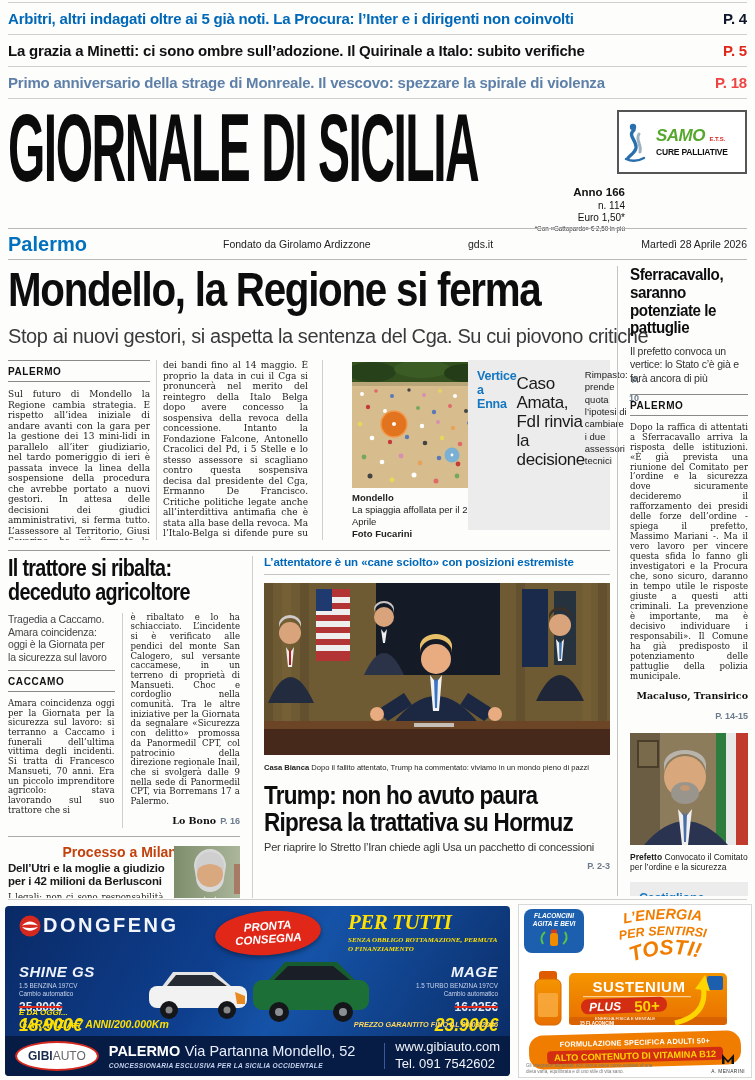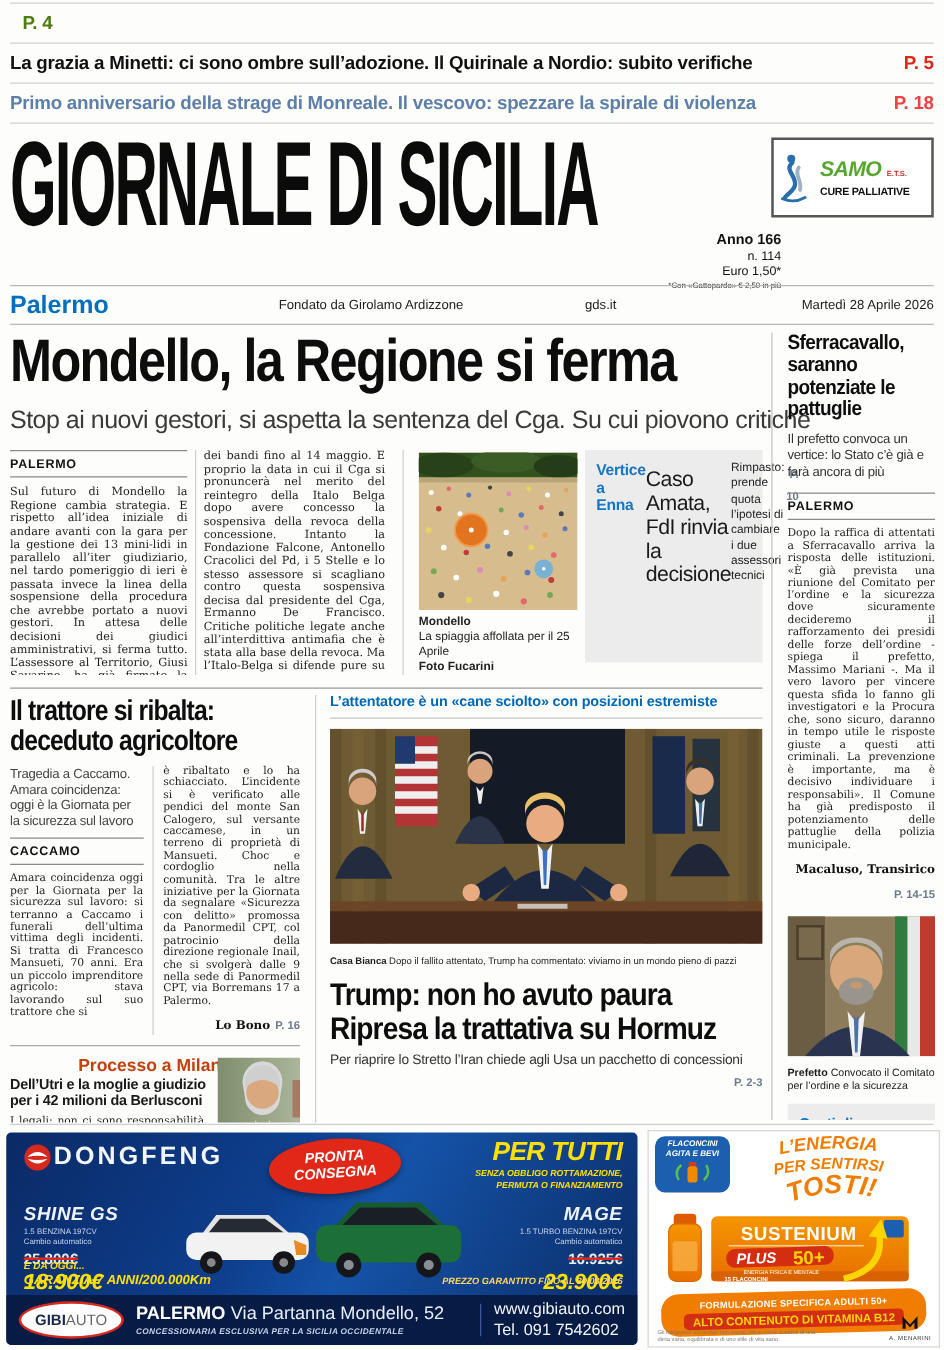--- a/index.html
+++ b/index.html
@@ -6,21 +6,21 @@
   body{
     position:relative;width:755px;height:1080px;background:#fdfdfc;
     font-family:"Liberation Sans",sans-serif;color:#1a1a1a;overflow:hidden;
   }
   
   .top-strip{position:absolute;top:2px;left:8px;right:8px;border-top:1px solid #cfcfcf;}
   .strip-row{display:flex;align-items:center;height:31px;border-bottom:1px solid #cfcfcf;
     font-weight:700;font-size:15px;letter-spacing:-.2px;}
   .strip-row .s-text{flex:1;white-space:nowrap;overflow:hidden;}
   .strip-row .s-page{margin-left:10px;}
-  .strip-1{color:#0068b8;} .strip-1 .s-page{color:#4d7c0f;}
+  .strip-1{color:#0068b8;} .strip-1 .s-page{color:#0f172a;}
   .strip-2{color:#111;} .strip-2 .s-page{color:#e0281a;}
   .strip-3{color:#5e80a8;} .strip-3 .s-page{color:#ef4444;}
   
   .masthead{position:absolute;top:100px;left:8px;right:8px;height:126px;}
   .mast-title{position:absolute;left:0;top:2px;font-weight:700;font-size:96px;line-height:.95;
     letter-spacing:-3px;white-space:nowrap;transform:scaleX(.50);transform-origin:0 0;color:#0b0b0b;}
   .samo-box{position:absolute;right:0;top:10px;width:130px;height:64px;border:2px solid #555;
     background:#fff;display:flex;align-items:center;padding:2px 4px;box-sizing:border-box;}
   .samo-txt{margin-left:3px;line-height:1;}
   .samo-name{font-weight:700;font-style:italic;font-size:17px;color:#56a82c;letter-spacing:-.5px;}
@@ -100,21 +100,21 @@
   
   .rule-bottom{position:absolute;top:899px;left:8px;right:8px;border-bottom:1px solid #cfcfcf;}
   
   .ad-df{position:absolute;left:5px;top:906px;width:505px;height:170px;border-radius:4px;
     background:linear-gradient(120deg,#0a2a66 0%,#0e3f8e 40%,#1553a8 55%,#0a2a63 100%);overflow:hidden;color:#fff;}
   .df-logo{position:absolute;left:14px;top:8px;display:flex;align-items:center;gap:2px;}
   .df-brand{font-weight:700;font-size:20px;letter-spacing:2.5px;color:#f2f5fb;}
   .df-badge{position:absolute;left:210px;top:5px;width:106px;height:44px;background:#e02718;border-radius:50%;
     display:flex;flex-direction:column;align-items:center;justify-content:center;transform:rotate(-4deg);
     font-style:italic;font-weight:700;font-size:11.5px;line-height:1.15;box-shadow:0 2px 5px rgba(0,0,0,.4);}
-  .df-claim{position:absolute;right:12px;top:4px;text-align:right;}
+  .df-claim{position:absolute;right:12px;top:4px;font-family:Liberation Serif, serif;}
   .df-claim-big{font-style:italic;font-weight:700;font-size:21px;color:#ffe000;letter-spacing:-.5px;}
   .df-claim-sub{font-style:italic;font-weight:700;font-size:7px;color:#ffe000;width:150px;line-height:1.3;margin-top:1px;}
   .df-model{position:absolute;top:57px;line-height:1.25;}
   .df-model.left{left:14px;} .df-model.right{right:12px;text-align:right;}
   .df-name{font-style:italic;font-weight:700;font-size:15px;letter-spacing:.5px;color:#eef2fa;}
   .df-spec{font-size:6.3px;color:#c9d4ea;}
   .df-old{font-weight:700;font-size:12px;color:#e8ecf5;text-decoration:line-through;
     text-decoration-color:#e0281a;text-decoration-thickness:2px;margin-top:3px;}
   .df-price{font-weight:700;font-style:italic;font-size:17.5px;color:#ffe000;}
   .df-cars{position:absolute;left:138px;top:46px;}
@@ -142,24 +142,25 @@
   .su-b2{background:#d42e12;border-radius:4px;padding:1.5px 7px;color:#ffd500;font-weight:700;font-size:9.2px;}
   .su-disc{position:absolute;left:7px;bottom:2px;width:132px;font-size:4.6px;color:#777;line-height:1.3;}
   .su-men{position:absolute;right:6px;bottom:3px;text-align:center;}
   .su-men-name{font-size:4.8px;color:#333;letter-spacing:.4px;}
 </style>
 </head>
 <body>
 
 <div class="top-strip">
   <div class="strip-row strip-1">
+    <span class="s-text">Arbitri, altri indagati oltre ai 5 già noti. La Procura: l’Inter e i dirigenti non coinvolti</span>
     <span class="s-page">P. 4</span>
   </div>
   <div class="strip-row strip-2">
-    <span class="s-text">La grazia a Minetti: ci sono ombre sull’adozione. Il Quirinale a Nordio: subito verifiche</span>
+    <span class="s-text">La grazia a Minetti: ci sono ombre sull’adozione. Il Quirinale a Italo: subito verifiche</span>
     <span class="s-page">P. 5</span>
   </div>
   <div class="strip-row strip-3">
     <span class="s-text">Primo anniversario della strage di Monreale. Il vescovo: spezzare la spirale di violenza</span>
     <span class="s-page">P. 18</span>
   </div>
 </div>
 
 <div class="masthead">
   <div class="mast-title">GIORNALE DI SICILIA</div>
@@ -200,21 +201,21 @@
       <div class="kicker">PALERMO</div>
       <div class="serif lead-body">Sul futuro di Mondello la Regione cambia strategia. E rispetto all’idea iniziale di andare avanti con la gara per la gestione dei 13 mini-lidi in parallelo all’iter giudiziario, nel tardo pomeriggio di ieri è passata invece la linea della sospensione della procedura che avrebbe portato a nuovi gestori. In attesa delle decisioni dei giudici amministrativi, si ferma tutto. L’assessore al Territorio, Giusi Savarino, ha già firmato la sospensione</div>
     </div>
     <div class="vr" style="left:148px;height:180px;"></div>
     <div class="lcol" style="left:155px;width:145px;">
       <div class="serif lead-body">dei bandi fino al 14 maggio. È proprio la data in cui il Cga si pronuncerà nel merito del reintegro della Italo Belga dopo avere concesso la sospensiva della revoca della concessione. Intanto la Fondazione Falcone, Antonello Cracolici del Pd, i 5 Stelle e lo stesso assessore si scagliano contro questa sospensiva decisa dal presidente del Cga, Ermanno De Francisco. Critiche politiche legate anche all’interdittiva antimafia che è stata alla base della revoca. Ma l’Italo-Belga si difende pure su questo punto.</div>
 
     </div>
     <div class="vr" style="left:314px;height:180px;"></div>
 
-    <div style="position:absolute;left:327px;top:2px;width:127px;">
+    <div style="position:absolute;left:344px;top:2px;width:127px;">
       <svg width="127" height="126" viewBox="0 0 127 126" style="display:block;">
         <rect width="127" height="126" fill="#d7bd8e"></rect>
         <rect width="127" height="20" fill="#33511f"></rect>
         <ellipse cx="20" cy="10" rx="24" ry="10" fill="#27411a"></ellipse>
         <ellipse cx="70" cy="7" rx="28" ry="9" fill="#3c5c26"></ellipse>
         <ellipse cx="112" cy="11" rx="20" ry="9" fill="#243d18"></ellipse>
         <rect y="20" width="127" height="4" fill="#b8a678"></rect>
         <g>
           <circle cx="10" cy="32" r="2" fill="#ffffff"></circle>
             <circle cx="24" cy="29" r="1.8" fill="#e06a6a"></circle>

